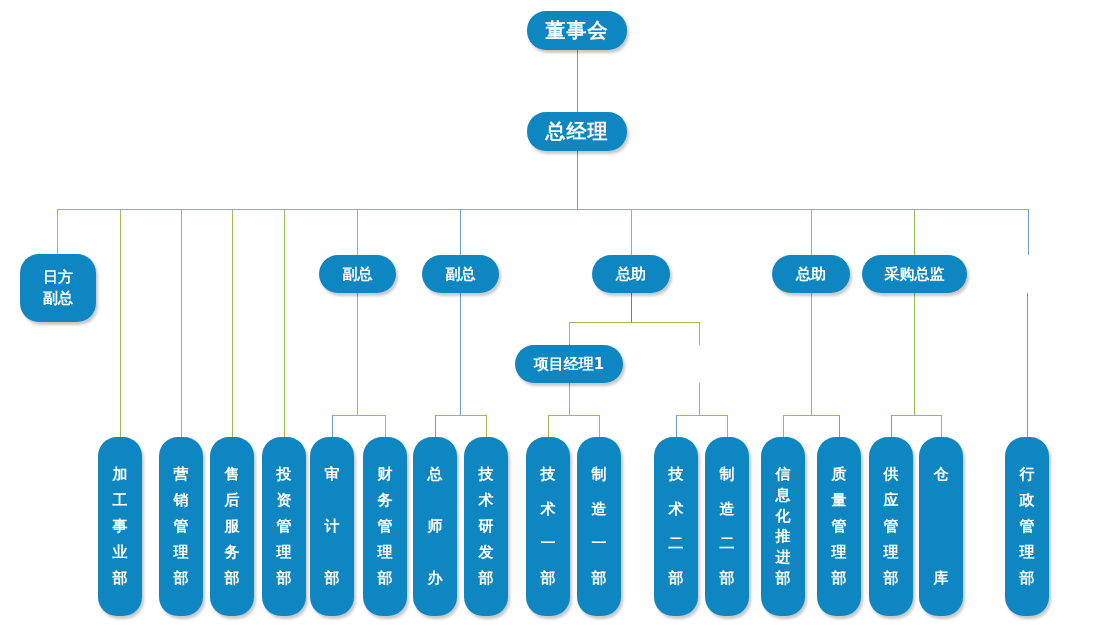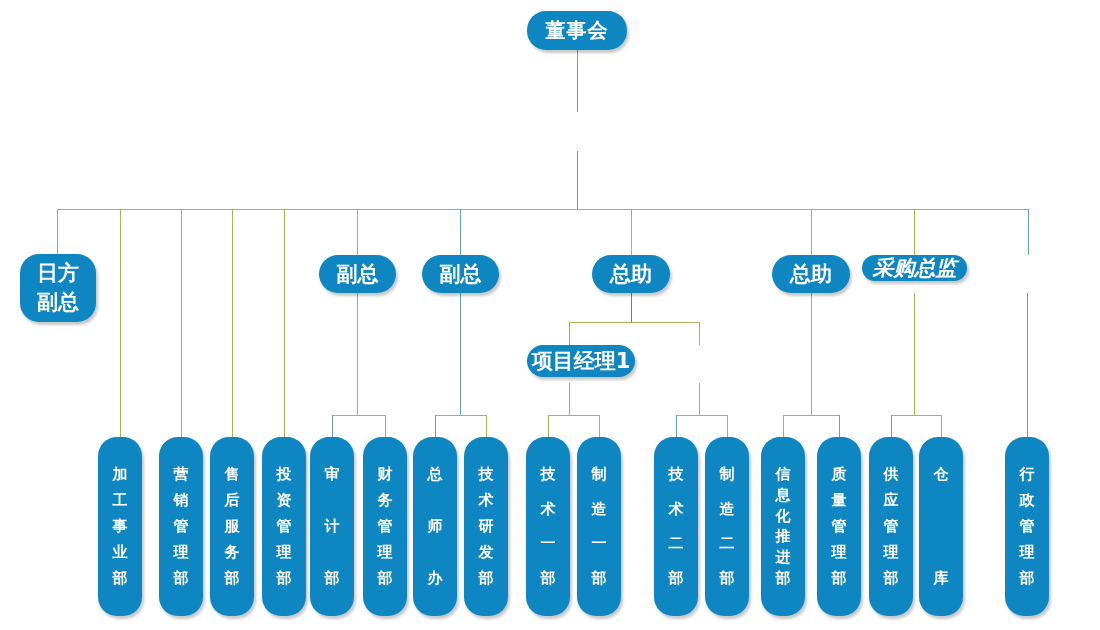--- a/index.html
+++ b/index.html
@@ -7,21 +7,21 @@
     position:relative;width:1100px;height:630px;background:#ffffff;
     font-family:"DejaVu Sans","Liberation Sans",sans-serif;overflow:hidden;
   }
   .box{
     position:absolute;background:var(--box,#0e86c1);color:#fff;font-weight:bold;
     display:flex;align-items:center;justify-content:center;text-align:center;
     box-shadow:2px 3px 3px rgba(0,0,0,.22);
     border-radius:19px;
   }
   .lvl1{font-size:20px;letter-spacing:1px;}
-  .lvl3{font-size:21px;text-align:right;}
+  .lvl3{font-size:15px;text-align:right;}
   .two-line{white-space:pre-line;line-height:1.4;}
   .vbox{
     flex-direction:column;justify-content:space-between;align-items:center;
     padding:30px 0;box-sizing:border-box;font-size:15px;
   }
   .vbox span{display:block;line-height:1;}
   .h,.v{position:absolute;}
   .h{height:1px;}
   .v{width:1px;}
   .green{background:var(--green,#9bbb59);}
@@ -76,30 +76,31 @@
   <div class="v green" style="left:548px;top:415px;height:22px;"></div>
   <div class="v green" style="left:599px;top:415px;height:22px;"></div>
   <div class="v blue" style="left:676px;top:415px;height:22px;"></div>
   <div class="v green" style="left:727px;top:415px;height:22px;"></div>
   <div class="v green" style="left:783px;top:415px;height:22px;"></div>
   <div class="v blue" style="left:839px;top:415px;height:22px;"></div>
   <div class="v blue" style="left:891px;top:415px;height:22px;"></div>
   <div class="v green" style="left:941px;top:415px;height:22px;"></div>
 
   <div class="box lvl1" style="left:527px;top:11px;width:100px;height:39px;">董事会</div>
+  <div class="box lvl1" style="left:527px;top:112px;width:100px;height:39px;">总经理</div>
 
   <div class="box lvl3 two-line" style="left:20px;top:254px;width:76px;height:68px;">日方
 副总</div>
   <div class="box lvl3" style="left:319px;top:255px;width:77px;height:38px;">副总</div>
   <div class="box lvl3" style="left:422px;top:255px;width:77px;height:38px;">副总</div>
   <div class="box lvl3" style="left:592px;top:255px;width:78px;height:38px;">总助</div>
   <div class="box lvl3" style="left:772px;top:255px;width:78px;height:38px;">总助</div>
-  <div class="box lvl3" style="left:862px;top:255px;width:105px;height:26px;font-style:italic;">采购总监</div>
-
-  <div class="box lvl3" style="left:527px;top:345px;width:108px;height:32px;">项目经理1</div>
+  <div class="box lvl3" style="left:862px;top:255px;width:105px;height:38px;">采购总监</div>
+
+  <div class="box lvl3" style="left:515px;top:345px;width:108px;height:38px;">项目经理1</div>
 
   <div class="box vbox" style="left:98px;top:437px;width:44px;height:179px;">
       <span>加</span>
       <span>工</span>
       <span>事</span>
       <span>业</span>
       <span>部</span>
     </div>
   <div class="box vbox" style="left:159px;top:437px;width:44px;height:179px;">
       <span>营</span>

